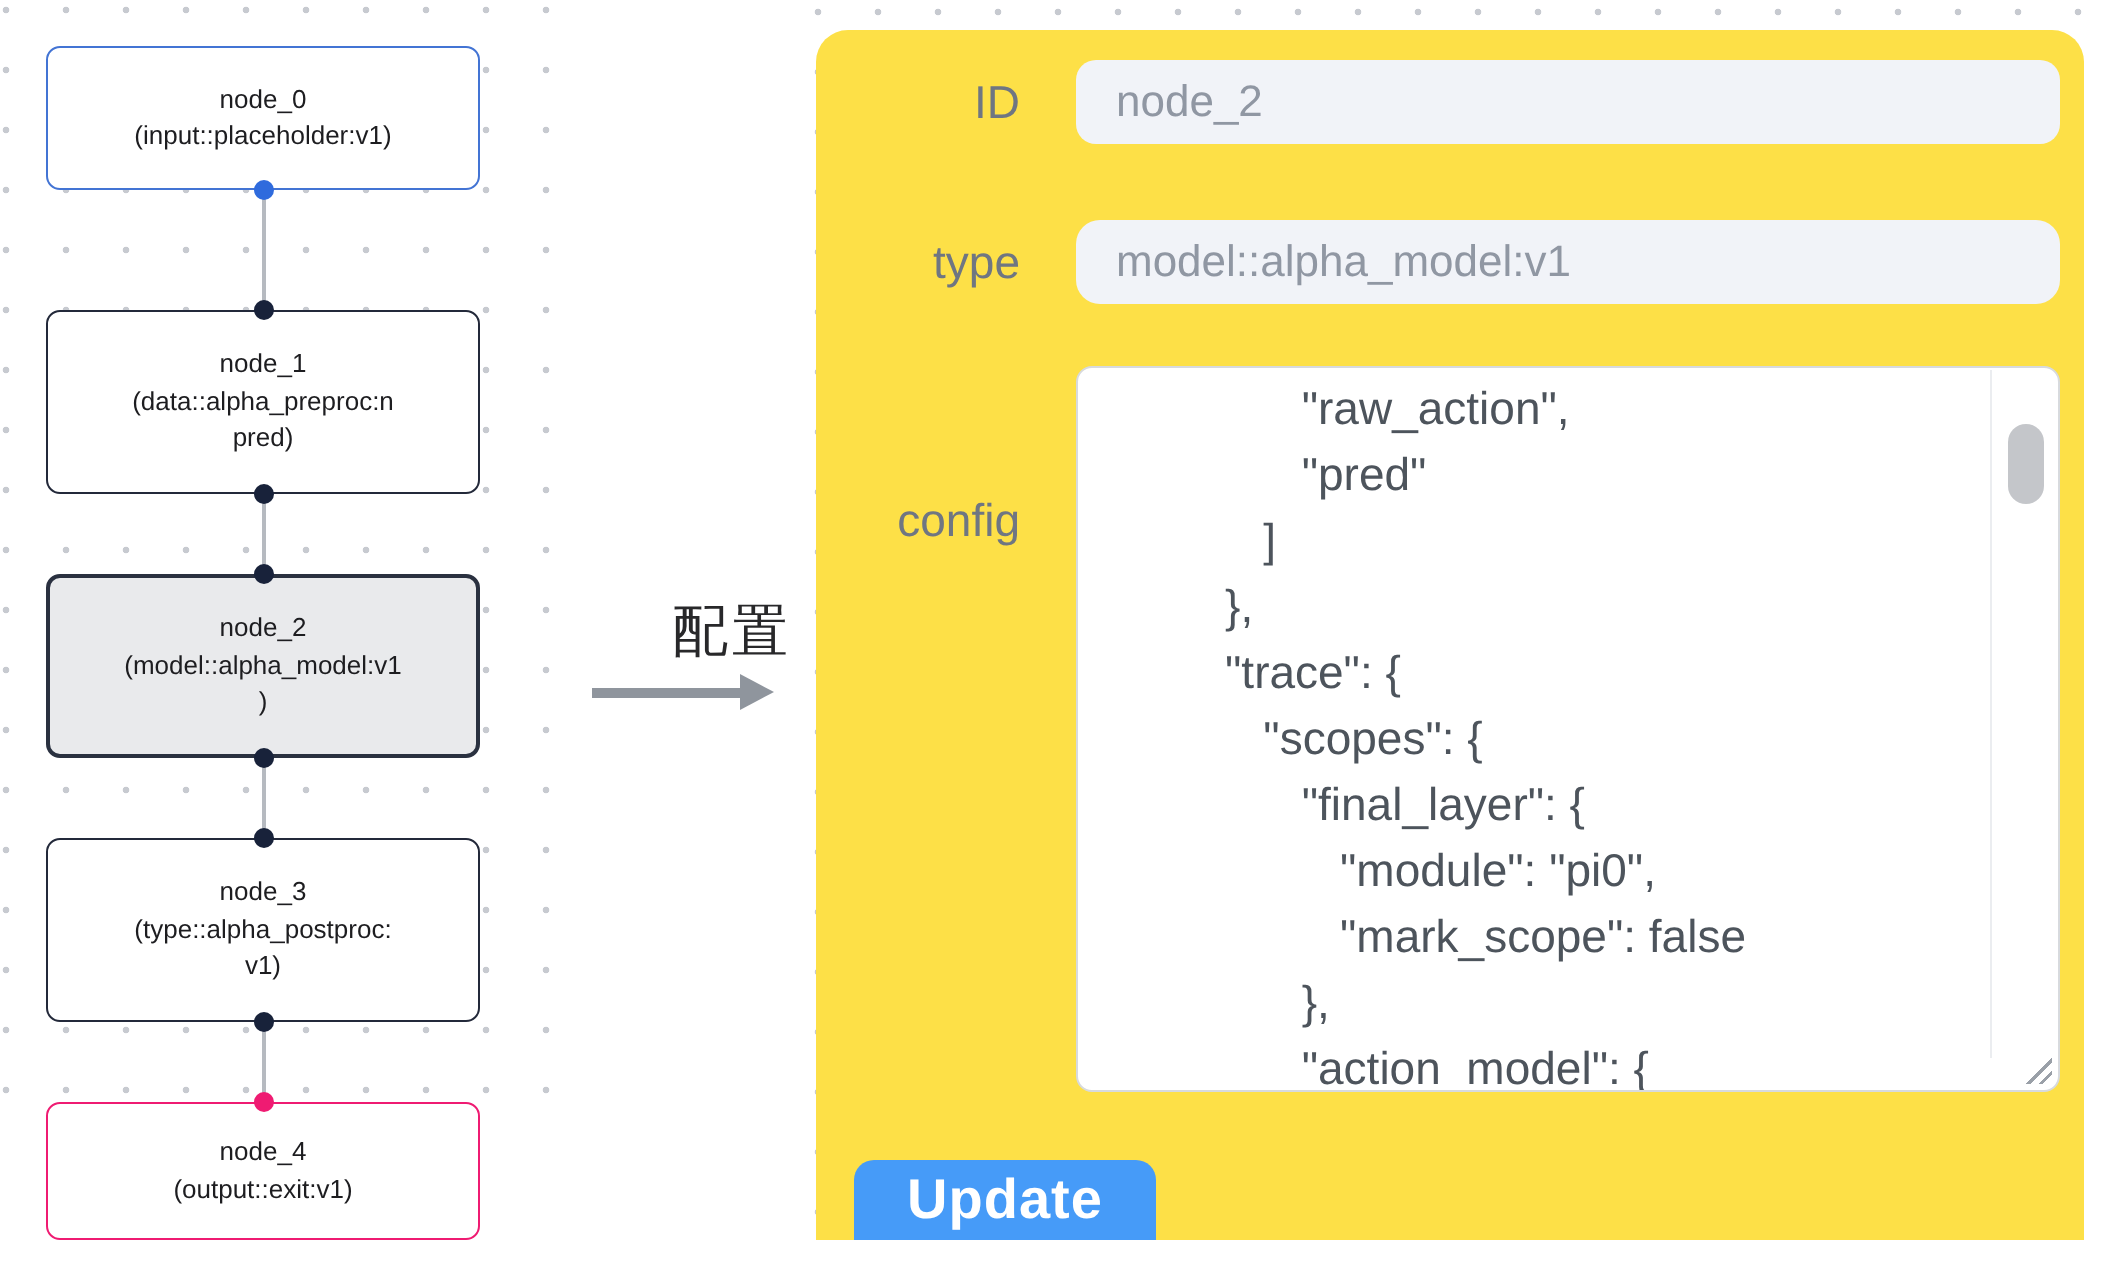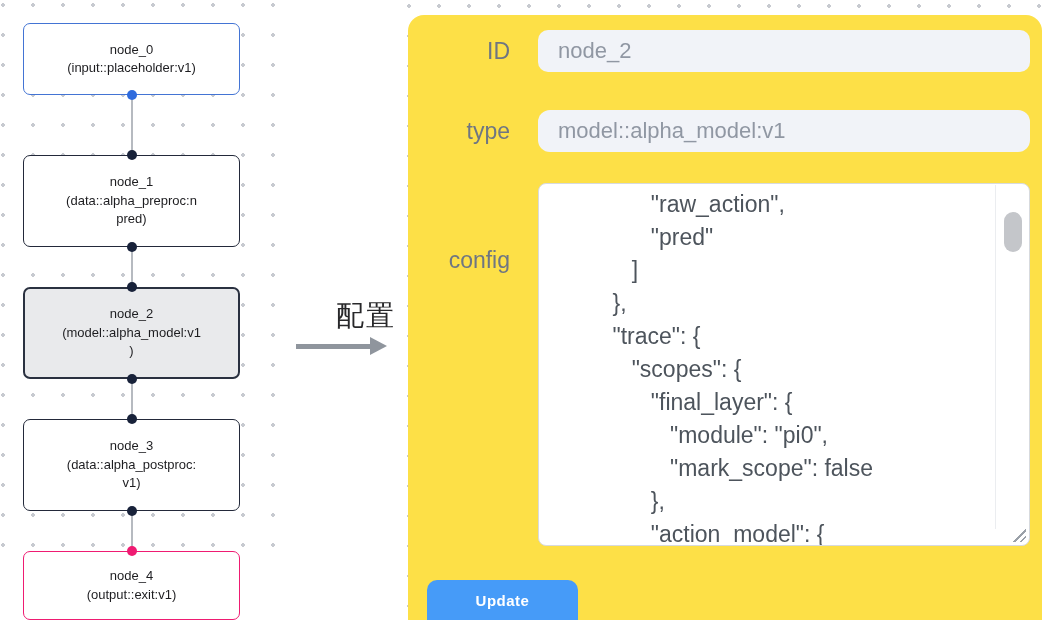--- a/index.html
+++ b/index.html
@@ -91,21 +91,21 @@
   .ta-track{position:absolute;top:1px;bottom:16px;right:33px;width:1px;background:#ebedf0;}
   .ta-thumb{position:absolute;top:28px;right:7px;width:18px;height:40px;border-radius:9px;background:#c4c6ca;}
   .ta-resize{
     position:absolute;right:3px;bottom:3px;width:15px;height:15px;
     background:repeating-linear-gradient(135deg,transparent 0 3px,#9aa0a8 3px 4.5px);
     clip-path:polygon(100% 0,100% 100%,0 100%);
   }
   .update-btn{
     position:absolute;left:19px;bottom:0;width:151px;height:40px;border:none;
     background:#469bf8;border-radius:10px 10px 0 0;cursor:pointer;
-    color:#ffffff;font-size:15px;font-weight:700;letter-spacing:0.5px;
+    color:#ffffff;font-size:28px;font-weight:700;letter-spacing:0.5px;
     font-family:"Liberation Sans","DejaVu Sans",sans-serif;
     display:flex;align-items:center;justify-content:center;text-align:right;
   }
 </style>
 </head>
 <body>
 
 <div class="flow-canvas">
 
   <div class="edge edge-a"></div>
@@ -122,21 +122,21 @@
 (data::alpha_preproc:n
 pred)</span>
   </div>
   <div class="node node-2">
     <span>node_2
 (model::alpha_model:v1
 )</span>
   </div>
   <div class="node node-3">
     <span>node_3
-(data::alpha_postproc:
+(type::alpha_postproc:
 v1)</span>
   </div>
   <div class="node node-4">
     <span>node_4
 (output::exit:v1)</span>
   </div>
 
   <div class="handle handle-blue h0b"></div>
   <div class="handle handle-dark h1t"></div>
   <div class="handle handle-dark h1b"></div>

